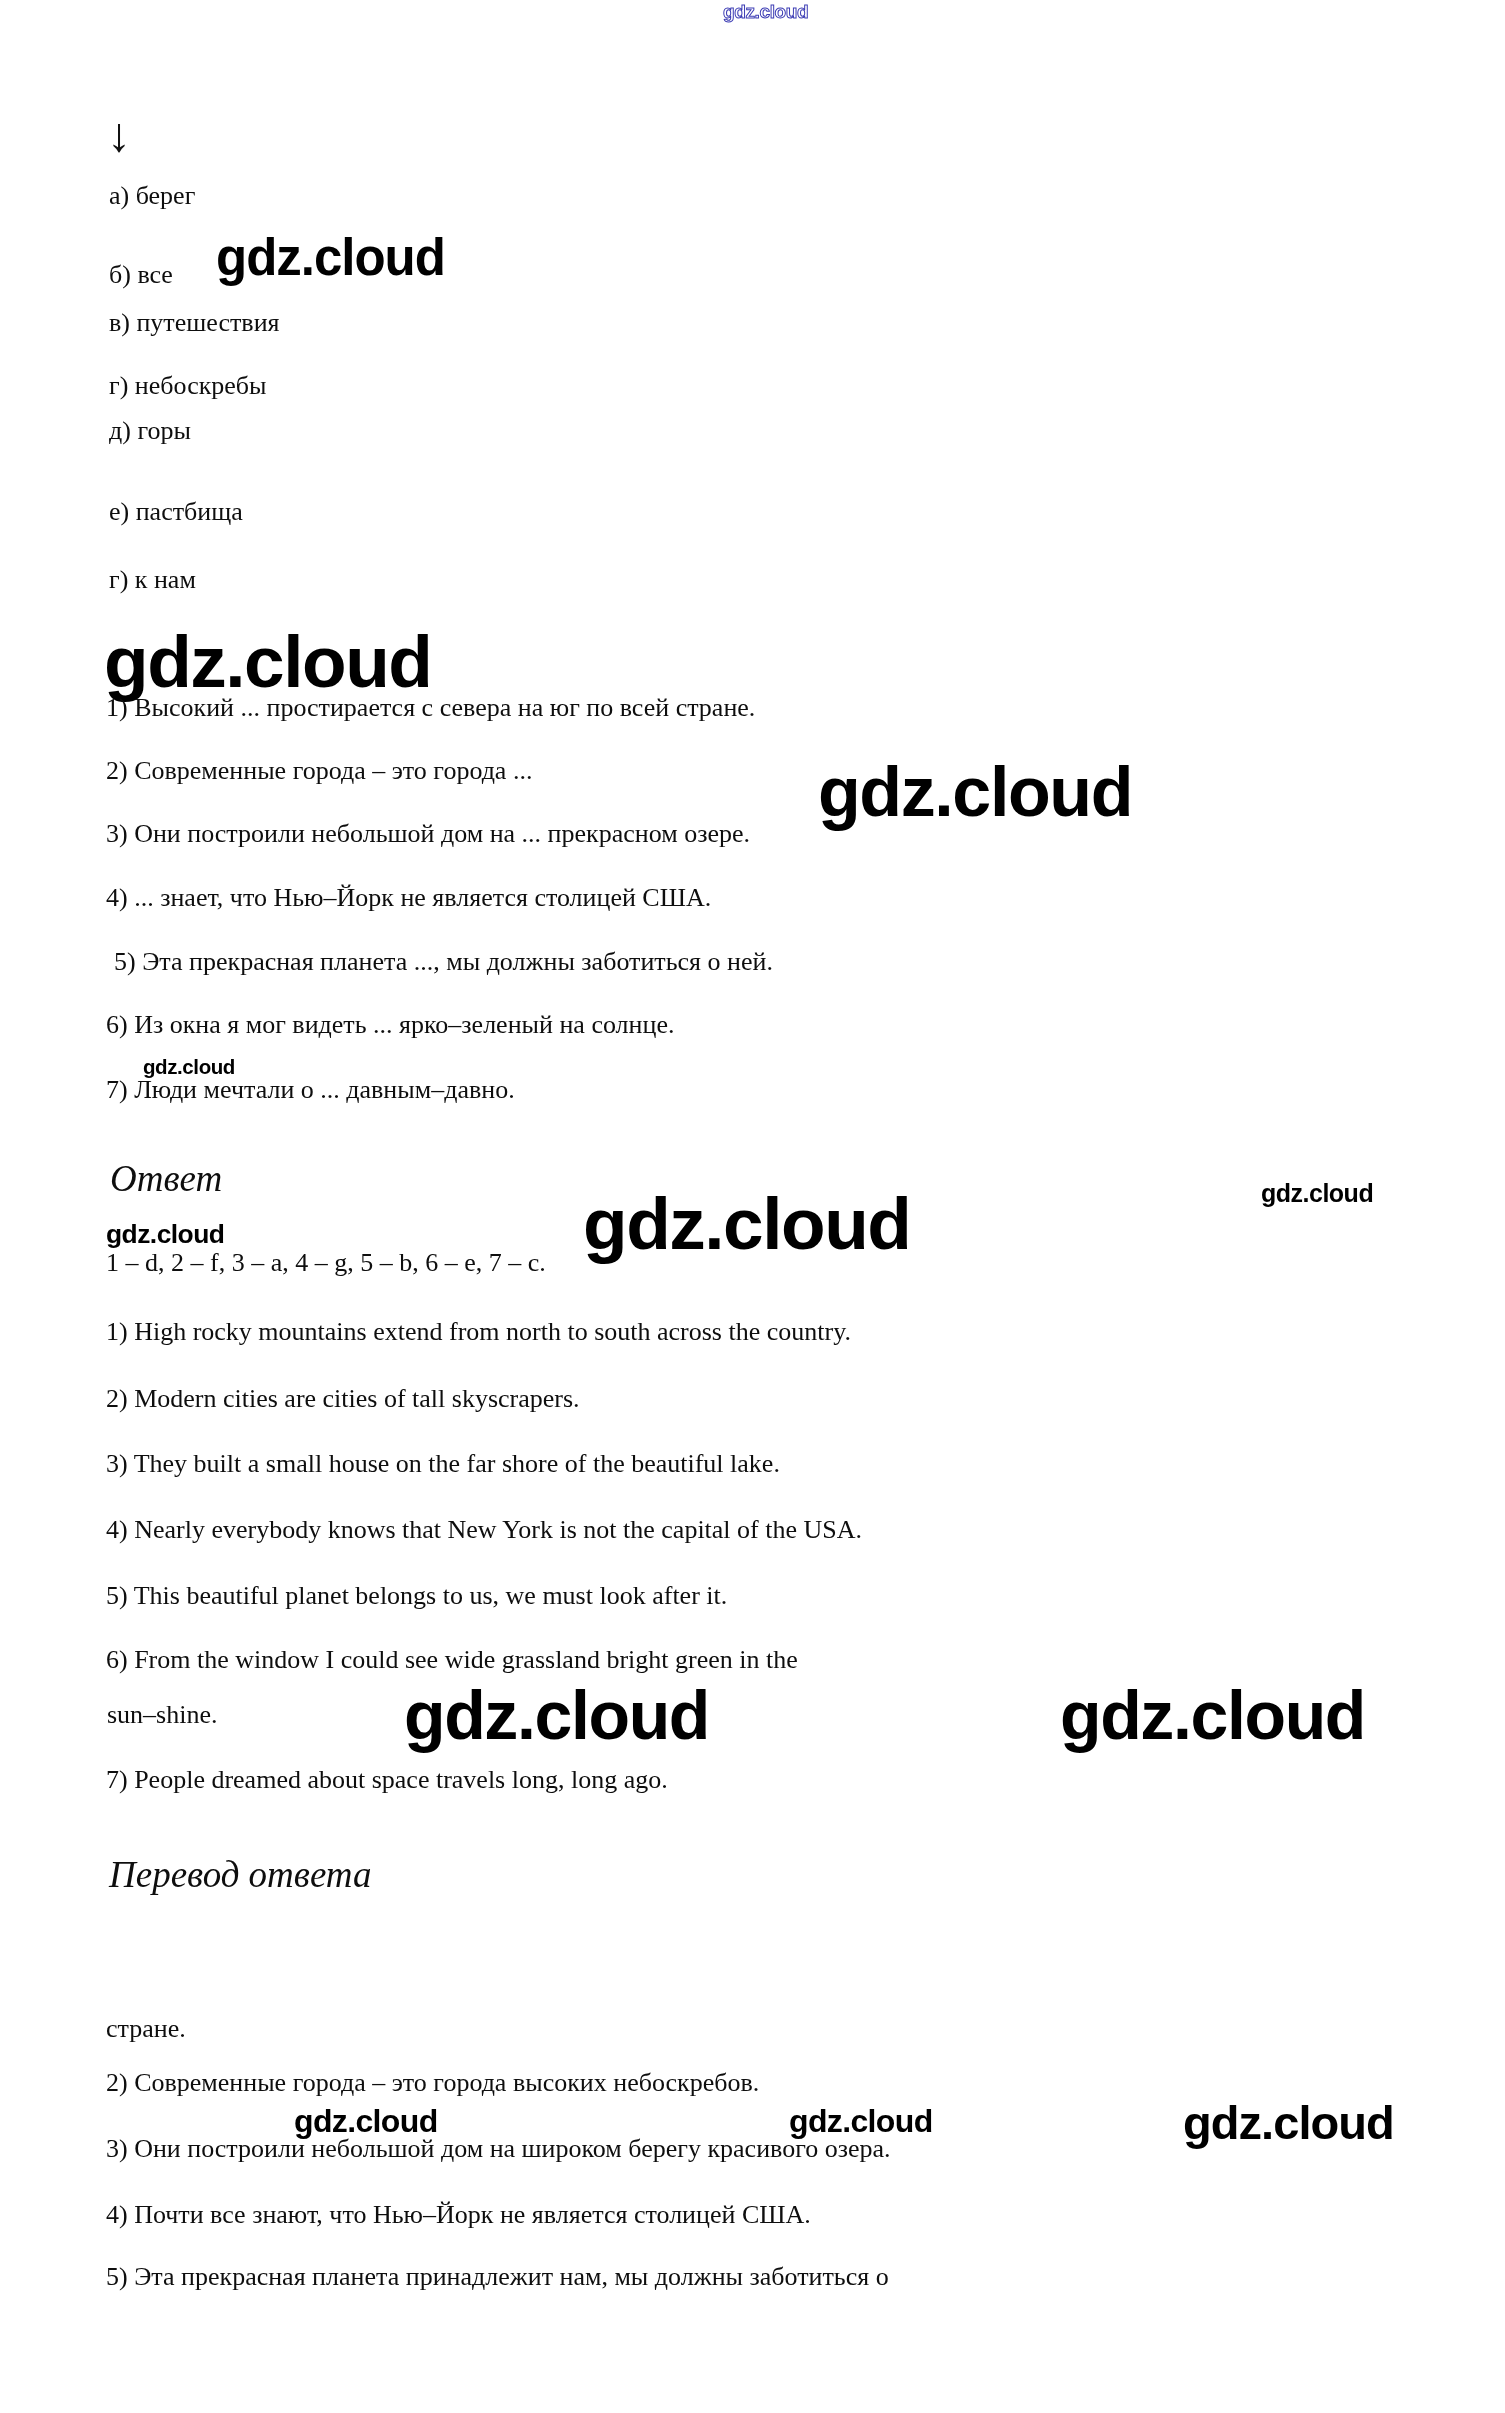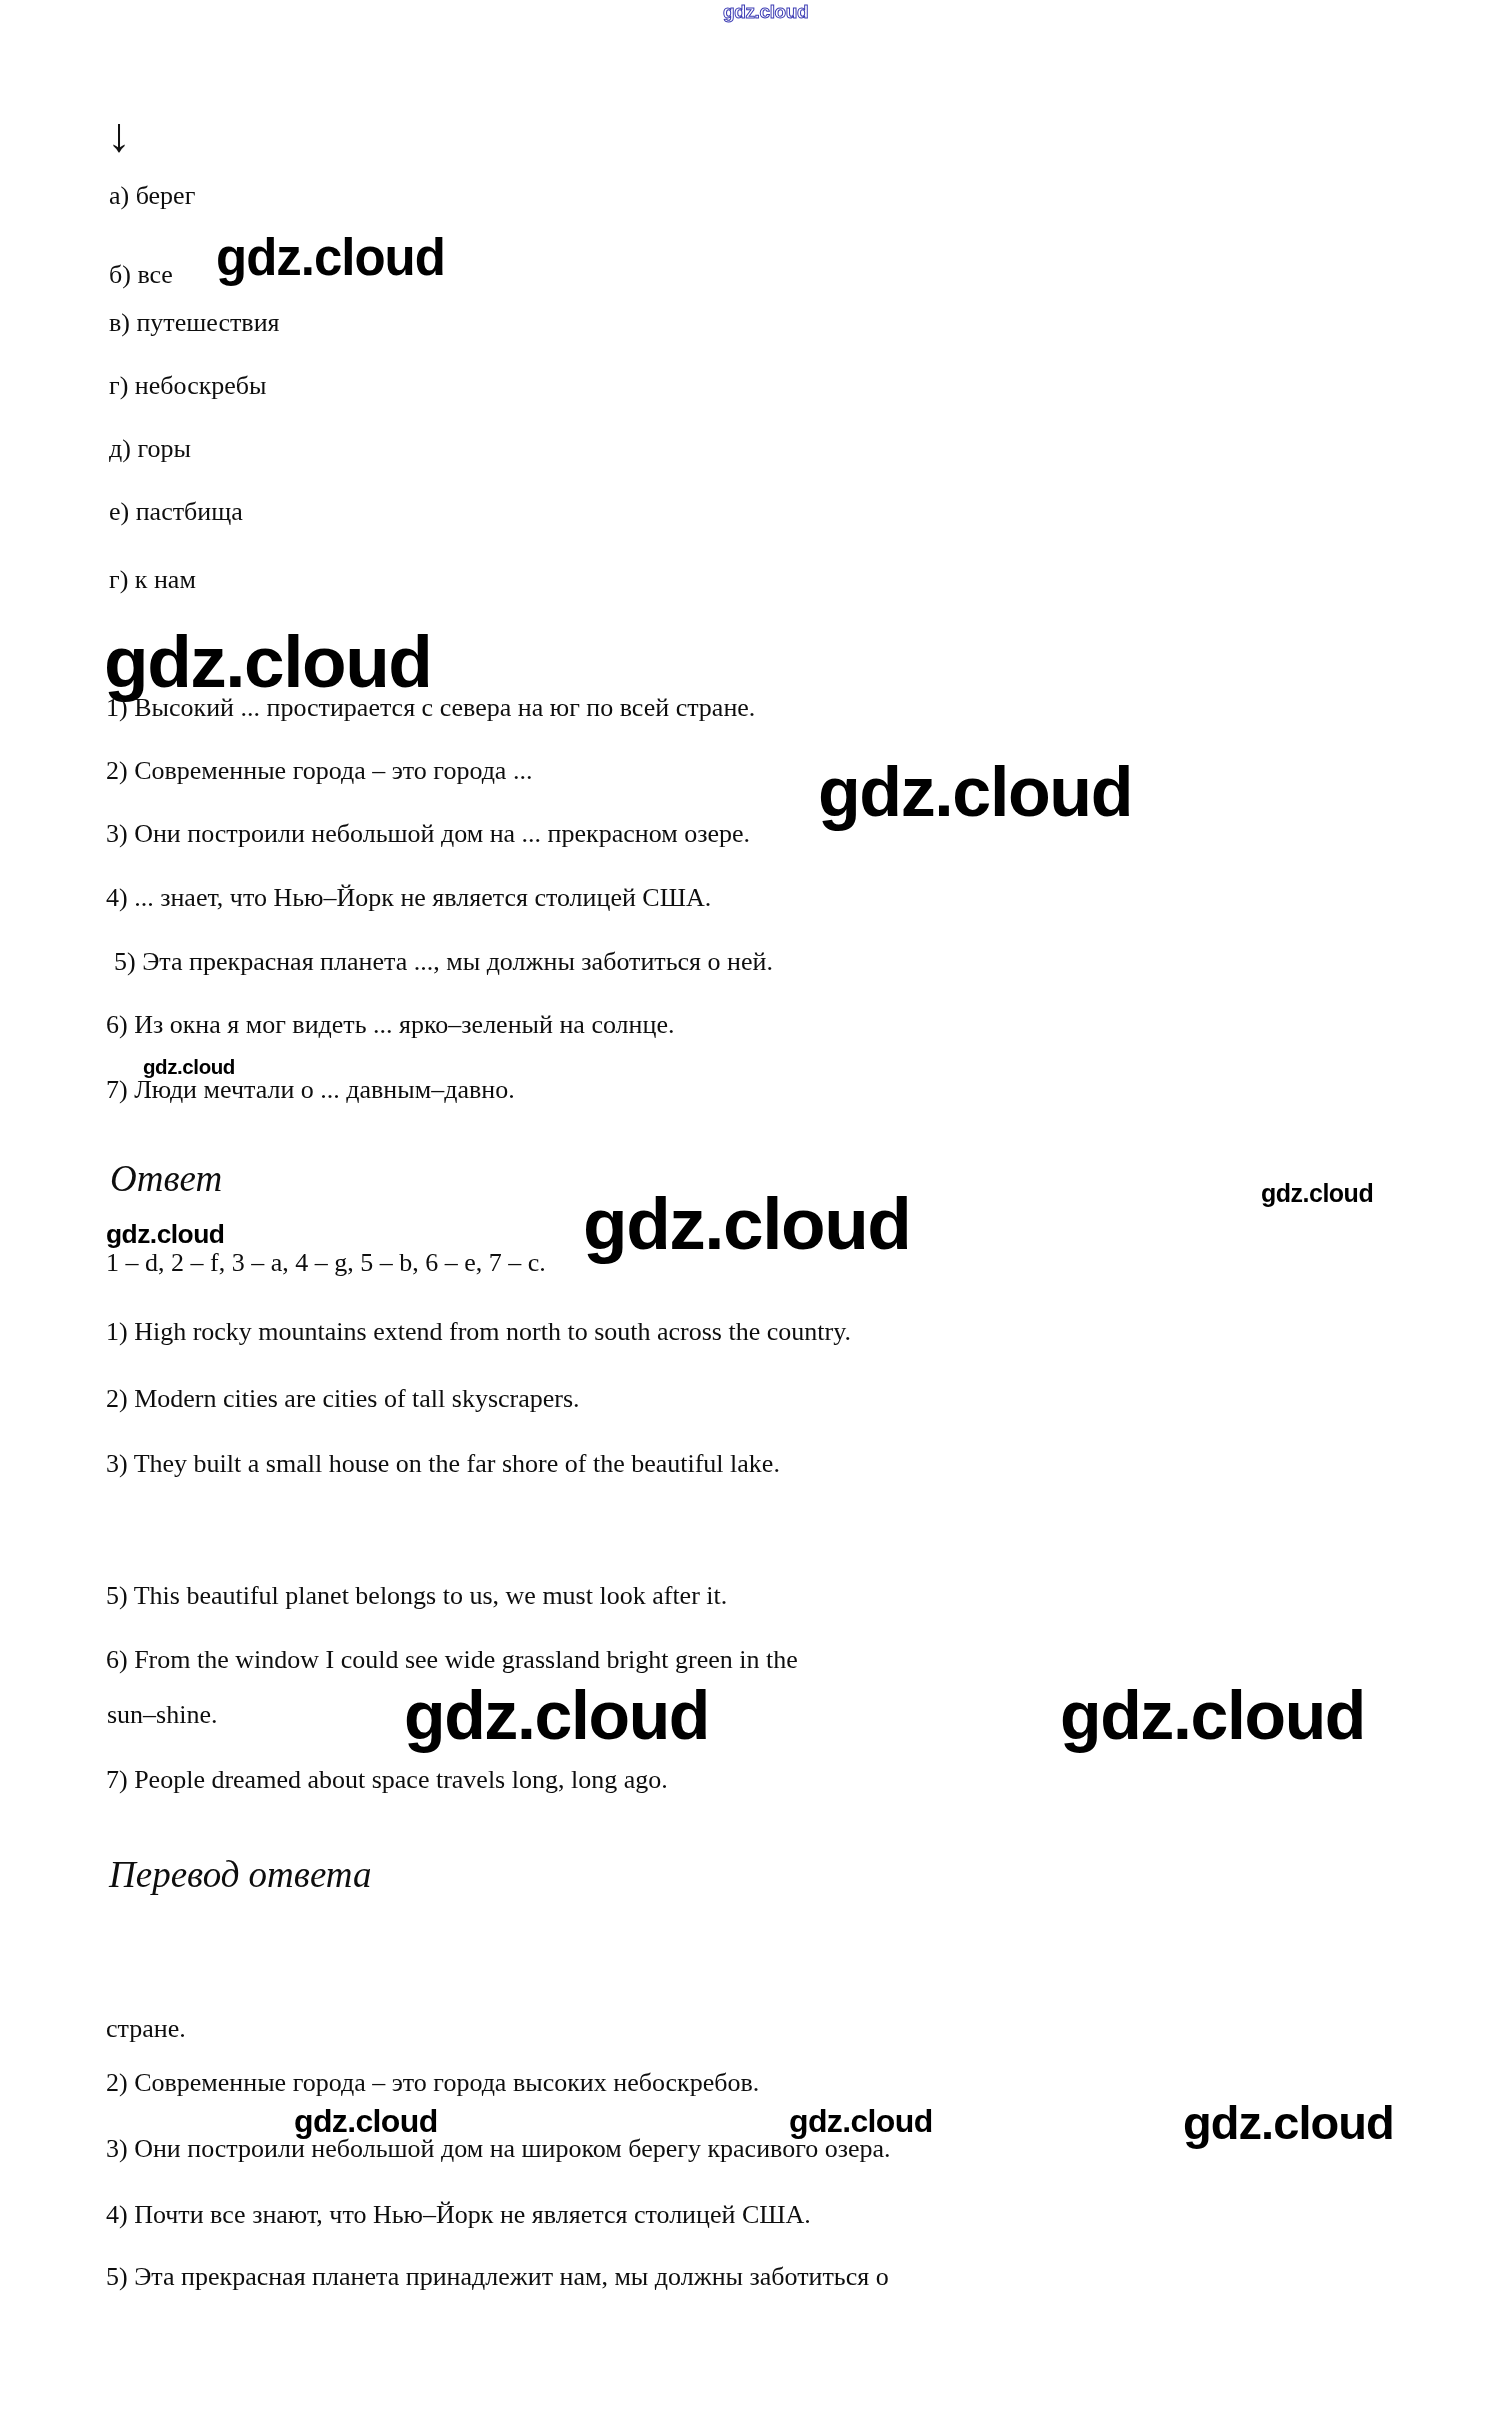--- a/index.html
+++ b/index.html
@@ -50,21 +50,21 @@
 
   <div class="wm wm-outline" style="left:723px; top:1.5px; font-size:19px;">gdz.cloud</div>
 
   <div class="arrow" style="left:107px; top:107px;">↓</div>
 
   <div class="line" style="left:109px; top:182px;">а) берег</div>
   <div class="line" style="left:109px; top:261px;">б) все</div>
   <div class="wm" style="left:216px; top:232px; font-size:51px;">gdz.cloud</div>
   <div class="line" style="left:109px; top:309px;">в) путешествия</div>
   <div class="line" style="left:109px; top:372px;">г) небоскребы</div>
-  <div class="line" style="left:109px; top:435px;font-family:Liberation Serif, serif;">д) горы</div>
+  <div class="line" style="left:109px; top:417px;font-family:Liberation Serif, serif;">д) горы</div>
   <div class="line" style="left:109px; top:498px;">е) пастбища</div>
   <div class="line" style="left:109px; top:566px;">г) к нам</div>
 
   <div class="wm" style="left:104px; top:625px; font-size:73px;">gdz.cloud</div>
 
   <div class="line" style="left:106px; top:694px;">1) Высокий ... простирается с севера на юг по всей стране.</div>
   <div class="line" style="left:106px; top:757px;">2) Современные города – это города ...</div>
   <div class="wm" style="left:818px; top:757px; font-size:70px;">gdz.cloud</div>
   <div class="line" style="left:106px; top:820px;text-align:center;">3) Они построили небольшой дом на ... прекрасном озере.</div>
   <div class="line" style="left:106px; top:884px;">4) ... знает, что Нью–Йорк не является столицей США.</div>
@@ -75,20 +75,21 @@
 
   <div class="line heading" style="left:110px; top:1159px;">Ответ</div>
   <div class="wm" style="left:583px; top:1187px; font-size:73px;">gdz.cloud</div>
   <div class="wm" style="left:1261px; top:1181px; font-size:25px;">gdz.cloud</div>
   <div class="wm" style="left:106px; top:1221px; font-size:26.4px;">gdz.cloud</div>
   <div class="line" style="left:106px; top:1249px;">1 – d, 2 – f, 3 – a, 4 – g, 5 – b, 6 – e, 7 – c.</div>
 
   <div class="line" style="left:106px; top:1318px;">1) High rocky mountains extend from north to south across the country.</div>
   <div class="line" style="left:106px; top:1385px;">2) Modern cities are cities of tall skyscrapers.</div>
   <div class="line" style="left:106px; top:1450px;">3) They built a small house on the far shore of the beautiful lake.</div>
+  <div class="line" style="left:106px; top:1516px;">4) Nearly everybody knows that New York is not the capital of the USA.</div>
   <div class="line" style="left:106px; top:1582px;">5) This beautiful planet belongs to us, we must look after it.</div>
   <div class="line" style="left:106px; top:1646px;">6) From the window I could see wide grassland bright green in the</div>
   <div class="wm" style="left:404px; top:1681px; font-size:68px;">gdz.cloud</div>
   <div class="wm" style="left:1060px; top:1681px; font-size:68px;">gdz.cloud</div>
   <div class="line" style="left:107px; top:1701px;">sun–shine.</div>
   <div class="line" style="left:106px; top:1766px;">7) People dreamed about space travels long, long ago.</div>
 
   <div class="line heading" style="left:109px; top:1855px;">Перевод ответа</div>
   <div class="line" style="left:106px; top:2015px;">стране.</div>
   <div class="line" style="left:106px; top:2069px;">2) Современные города – это города высоких небоскребов.</div>

